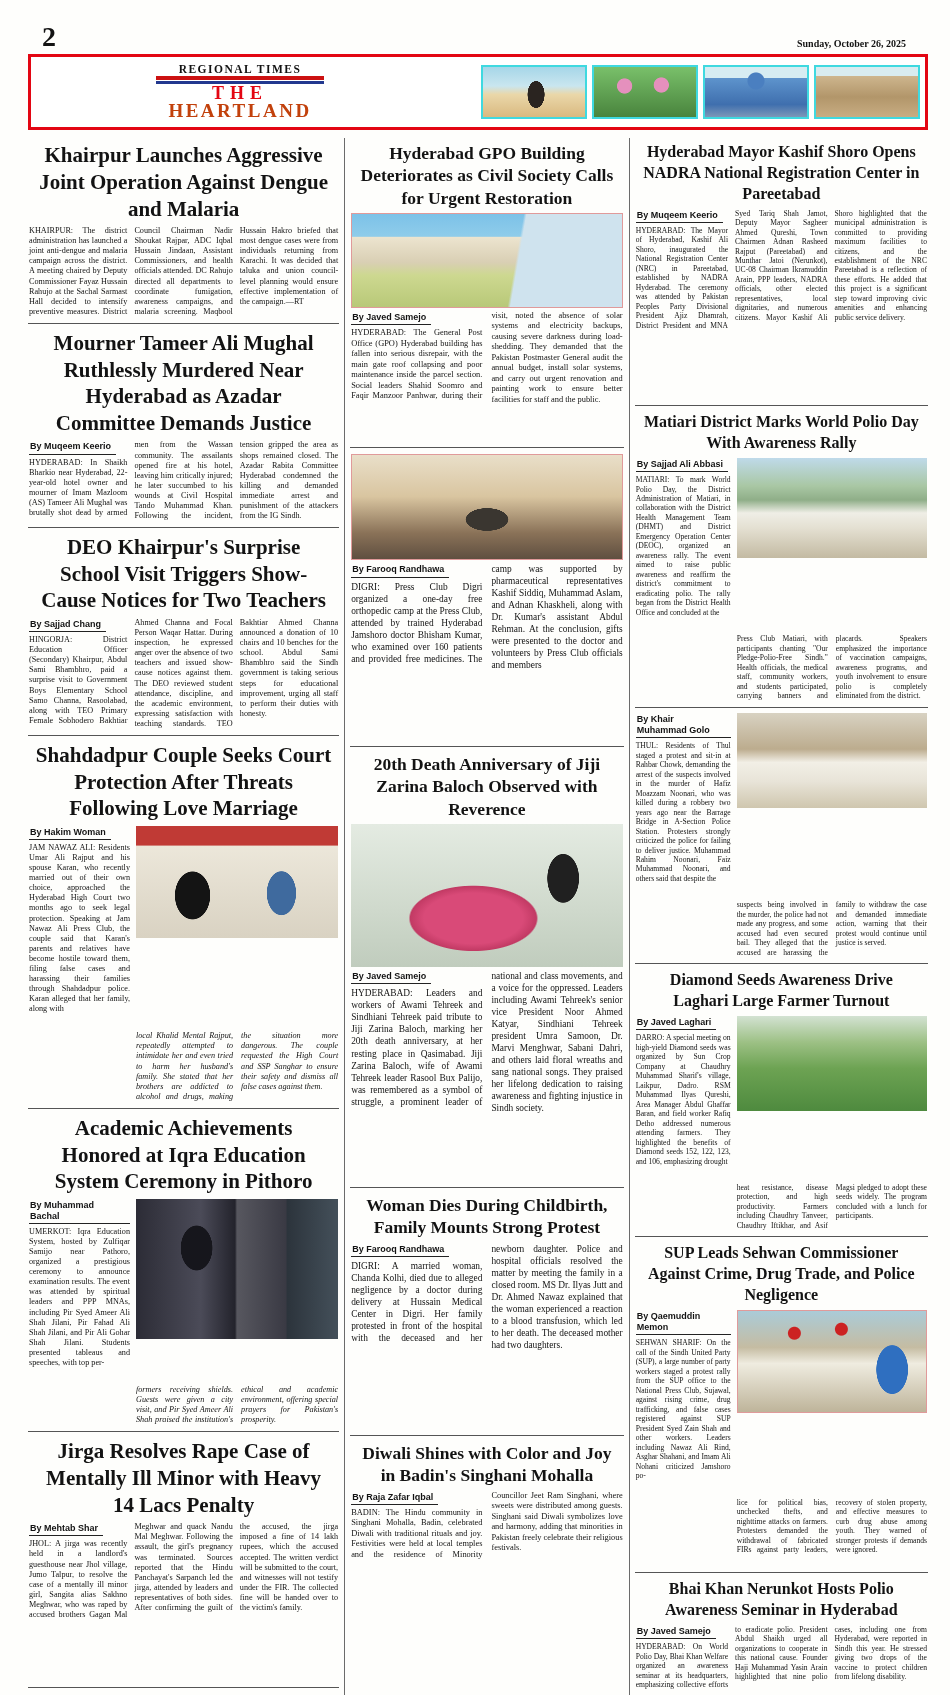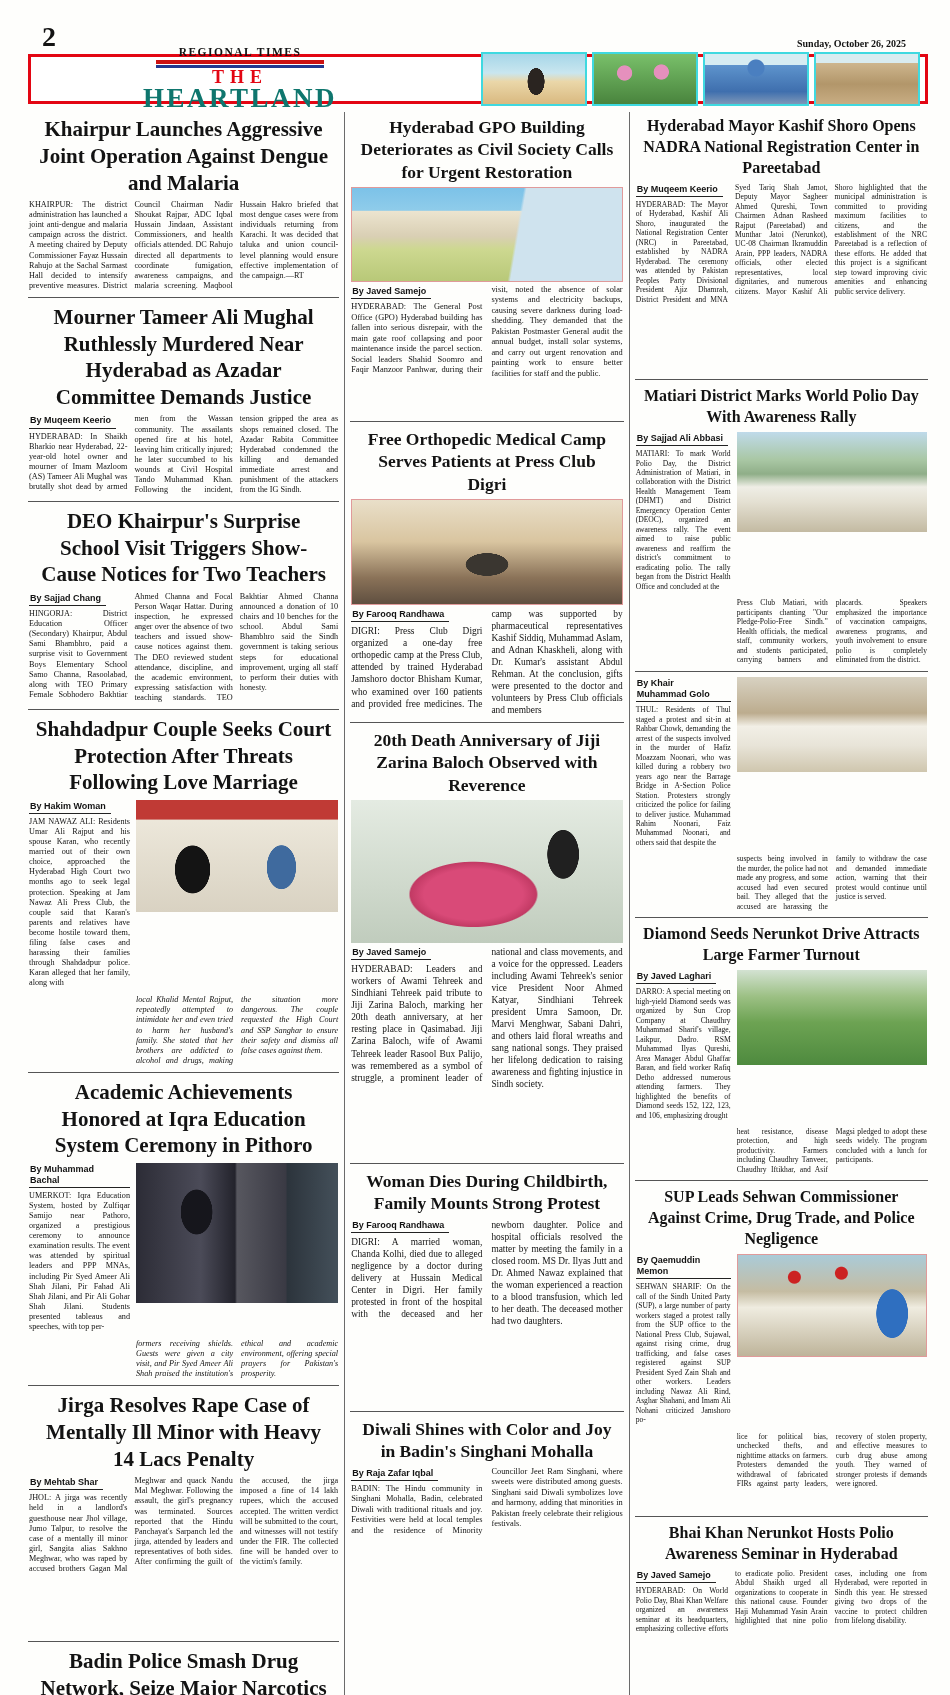--- a/index.html
+++ b/index.html
@@ -7,27 +7,27 @@
   body {
     height:1695px; background:#fefefc; color:#131313; overflow:hidden; position:relative;
     font-family:"Liberation Serif", serif;
   }
   
   .topbar { display:flex; justify-content:space-between; align-items:flex-end; padding:24px 44px 3px 42px; }
   .pagenum { font-size:28px; font-weight:bold; line-height:.9; }
   .date { font-size:10px; font-weight:bold; }
   
   .masthead { margin:2px 22px 0 28px; border:3px solid #e30613; background:#fff;
-    display:flex; align-items:center; height:50px; padding:2px 5px; }
+    display:flex; align-items:center; height:76px; padding:2px 5px; }
   .brand { width:408px; display:flex; flex-direction:column; align-items:center; line-height:1; }
   .brand-top { font-size:11.5px; font-weight:bold; letter-spacing:1.5px; }
   .brand-bar-red { width:168px; height:4px; background:#cc1111; margin-top:1px; }
   .brand-bar-blue { width:168px; height:3px; background:#22388f; margin:1px 0 1px; }
   .brand-the { font-size:18px; font-weight:bold; color:#e30613; letter-spacing:6px; line-height:.95; }
-  .brand-name { font-size:27px; font-weight:bold; color:#0f766e; letter-spacing:2.5px; line-height:.95; }
+  .brand-name { font-size:19px; font-weight:bold; color:#c2410c; letter-spacing:2.5px; line-height:.95; }
   .mast-photos { flex:1; display:flex; gap:5px; justify-content:flex-end; }
   .mast-photo { width:106px; height:54px; border:2px solid #3fd9e0; }
   .mp1 { background:
     radial-gradient(ellipse 14px 22px at 52% 55%, #2a2420 60%, transparent 62%),
     linear-gradient(180deg,#a6d6e8 0%,#c9e6ef 38%,#ead7a9 55%,#d9b980 100%); }
   .mp2 { background:
     radial-gradient(circle 8px at 30% 38%, #e590bd 90%, transparent 100%),
     radial-gradient(circle 8px at 66% 36%, #e590bd 90%, transparent 100%),
     linear-gradient(180deg,#79c06a 0%,#49843d 100%); }
   .mp3 { background:
@@ -53,21 +53,21 @@
   .b3 { column-count:3; column-gap:7px; }
   .b2 { column-count:2; column-gap:9px; }
   .col-left .b3, .col-left .lead, .col-left .cont2 { font-size:8.2px; line-height:1.23; }
   .col-right .b3, .col-right .lead, .col-right .cont2 { font-size:7.6px; line-height:1.25; }
   .col-mid .b2 { font-size:8.4px; line-height:1.25; }
   .col-mid .b2.big { font-size:9.4px; line-height:1.28; }
   .split { display:flex; gap:6px; align-items:flex-start; margin-top:1px; }
   .col-left .lead { width:101px; }
   .col-right .lead { width:95px; }
   .split .photo { flex:1; }
-  .cont2 { column-count:2; column-gap:8px; margin-top:7px; }
+  .cont2 { column-count:2; column-gap:8px; margin-top:17px; }
   .col-left .cont2 { margin-left:107px;font-style:italic; }
   .col-right .cont2 { margin-left:101px; }
   
   .photo { background:#c8c8c0; }
   .midphoto { width:100%; margin:2px 0 3px; }
   .framed { border:1px solid #e09a9a; }
   .ph-gpo { height:95px; background:
     linear-gradient(100deg, transparent 60%, #cfe3ee 61%),
     linear-gradient(180deg,#7cc2e8 0%,#8fccea 24%,#ece4cf 25%,#d9cfb4 52%,#cdd890 66%,#b8c878 100%); }
   .ph-ortho { height:106px; background:
@@ -202,21 +202,20 @@
     <div class="article" id="a-gpo">
       <h2 class="hl">Hyderabad GPO Building Deteriorates as Civil Society Calls for Urgent Restoration</h2>
       <div class="photo midphoto framed ph-gpo"></div>
       <div class="b2">
         <div class="bw"><span class="byline">By Javed Samejo</span></div>
         <p class="bt">HYDERABAD: The General Post Office (GPO) Hyderabad building has fallen into serious disrepair, with the main gate roof collapsing and poor maintenance inside the parcel section. Social leaders Shahid Soomro and Faqir Manzoor Panhwar, during their visit, noted the absence of solar systems and electricity backups, causing severe darkness during load-shedding. They demanded that the Pakistan Postmaster General audit the annual budget, install solar systems, and carry out urgent renovation and painting work to ensure better facilities for staff and the public.</p>
       </div>
     </div>
 
     <div class="article" id="a-ortho">
-      <h2 class="hl">Free Orthopedic Medical Camp Serves Patients at Press Club Digri</h2>
       <div class="photo midphoto framed ph-ortho"></div>
       <div class="b2 big">
         <div class="bw"><span class="byline">By Farooq Randhawa</span></div>
         <p class="bt">DIGRI: Press Club Digri organized a one-day free orthopedic camp at the Press Club, attended by trained Hyderabad Jamshoro doctor Bhisham Kumar, who examined over 160 patients and provided free medicines. The camp was supported by pharmaceutical representatives Kashif Siddiq, Muhammad Aslam, and Adnan Khaskheli, along with Dr. Kumar's assistant Abdul Rehman. At the conclusion, gifts were presented to the doctor and volunteers by Press Club officials and members</p>
       </div>
     </div>
 
     <div class="article" id="a-jiji">
       <h2 class="hl">20th Death Anniversary of Jiji Zarina Baloch Observed with Reverence</h2>
       <div class="photo midphoto ph-jiji"></div>
@@ -273,21 +272,21 @@
         <div class="lead">
           <div class="bw"><span class="byline">By Khair Muhammad Golo</span></div>
           <p class="bt">THUL: Residents of Thul staged a protest and sit-in at Rahbar Chowk, demanding the arrest of the suspects involved in the murder of Hafiz Moazzam Noonari, who was killed during a robbery two years ago near the Barrage Bridge in A-Section Police Station. Protesters strongly criticized the police for failing to deliver justice. Muhammad Rahim Noonari, Faiz Muhammad Noonari, and others said that despite the</p>
         </div>
         <div class="photo ph-thul"></div>
       </div>
       <p class="cont2 bt">suspects being involved in the murder, the police had not made any progress, and some accused had even secured bail. They alleged that the accused are harassing the family to withdraw the case and demanded immediate action, warning that their protest would continue until justice is served.</p>
     </div>
 
     <div class="article" id="a-diamond">
-      <h2 class="hl">Diamond Seeds Nerunkot Drive Attracts Large Farmer Turnout</h2>
+      <h2 class="hl">Diamond Seeds Awareness Drive Laghari Large Farmer Turnout</h2>
       <div class="split">
         <div class="lead">
           <div class="bw"><span class="byline">By Javed Laghari</span></div>
           <p class="bt">DARRO: A special meeting on high-yield Diamond seeds was organized by Sun Crop Company at Chaudhry Muhammad Sharif's village, Laikpur, Dadro. RSM Muhammad Ilyas Qureshi, Area Manager Abdul Ghaffar Baran, and field worker Rafiq Detho addressed numerous attending farmers. They highlighted the benefits of Diamond seeds 152, 122, 123, and 106, emphasizing drought</p>
         </div>
         <div class="photo ph-diamond"></div>
       </div>
       <p class="cont2 bt">heat resistance, disease protection, and high productivity. Farmers including Chaudhry Tanveer, Chaudhry Iftikhar, and Asif Magsi pledged to adopt these seeds widely. The program concluded with a lunch for participants.</p>
     </div>
 

